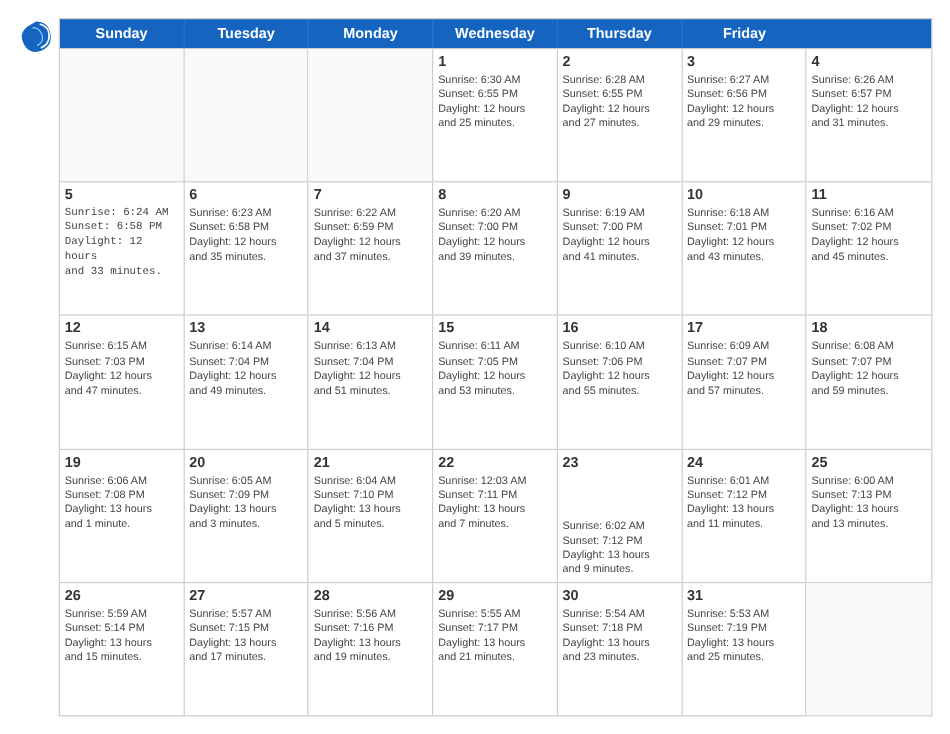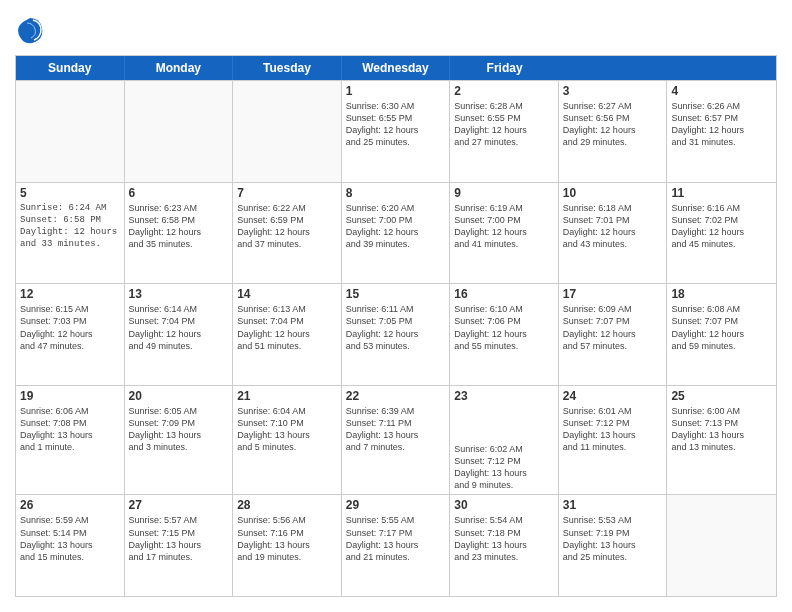--- a/index.html
+++ b/index.html
@@ -8,21 +8,21 @@
       height: 612px;
       font-family: Arial, sans-serif;
       background: #fff;
       overflow: hidden;
     }
     .page {
       width: 792px;
       height: 612px;
       padding: 15px;
       display: flex;
-      flex-direction: column;
+      flex-direction: row;
     }
     .header {
       display: flex;
       justify-content: space-between;
       align-items: flex-start;
       margin-bottom: 10px;
     }
     .logo {
       display: flex;
       align-items: center;
@@ -117,23 +117,24 @@
     </div>
     <div class="title-block">
       <div class="month-title"></div>
       <div class="subtitle"></div>
     </div>
   </div>
 
   <div class="calendar">
     <div class="cal-header">
     <div class="cal-header-cell">Sunday</div>
+        <div class="cal-header-cell">Tuesday</div>
         <div class="cal-header-cell">Monday</div>
-        <div class="cal-header-cell">Tuesday</div>
         <div class="cal-header-cell">Wednesday</div>
+        <div class="cal-header-cell">Thursday</div>
         <div class="cal-header-cell">Friday</div>
       </div>
     <div class="cal-body">
     <div class="cal-row">
           <div class="cal-cell empty"></div>
           <div class="cal-cell empty"></div>
           <div class="cal-cell empty"></div>
           <div class="cal-cell">
             <div class="day-num">1</div>
             <div class="day-info" style="white-space: pre-line;">Sunrise: 6:30 AM
@@ -282,21 +283,21 @@
           </div>
           <div class="cal-cell">
             <div class="day-num">21</div>
             <div class="day-info" style="white-space: pre-line;">Sunrise: 6:04 AM
 Sunset: 7:10 PM
 Daylight: 13 hours
 and 5 minutes.</div>
           </div>
           <div class="cal-cell">
             <div class="day-num">22</div>
-            <div class="day-info" style="white-space: pre-line;">Sunrise: 6:39 AM
+            <div class="day-info" style="white-space: pre-line;">Sunrise: 12:03 AM
 Sunset: 7:11 PM
 Daylight: 13 hours
 and 7 minutes.</div>
           </div>
           <div class="cal-cell">
             <div class="day-num">23</div>
             <div class="day-info" style="white-space: pre-line; margin-top: 40px;">Sunrise: 6:02 AM
 Sunset: 7:12 PM
 Daylight: 13 hours
 and 9 minutes.</div>

